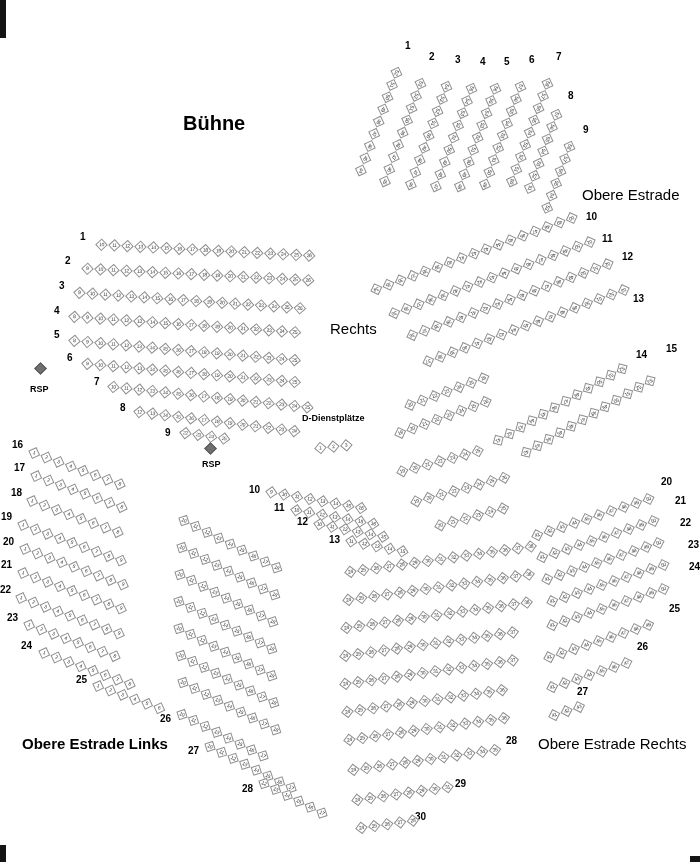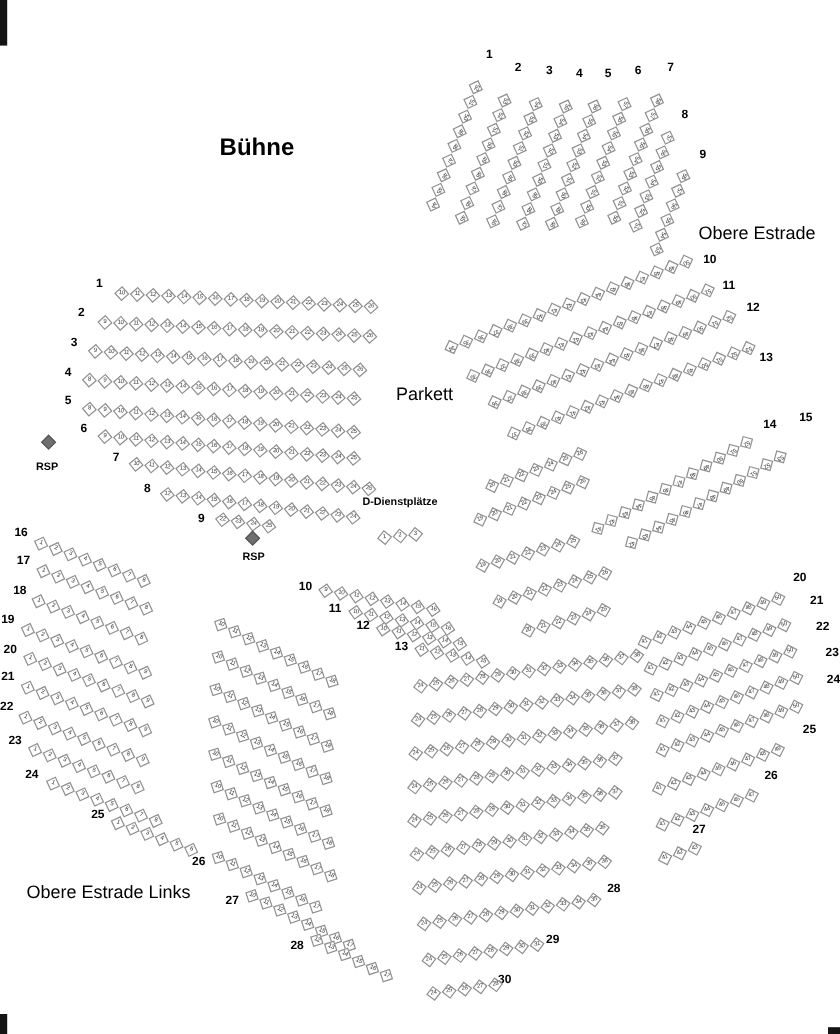--- a/index.html
+++ b/index.html
@@ -16,25 +16,26 @@
   .artifact.tl { left:0; top:0; width:6px; height:38px; }
   .artifact.bl { left:0; top:845px; width:6px; height:17px; }
   .artifact.br { left:690px; top:856px; width:10px; height:6px; }
 </style>
 </head>
 <body>
 
 <div class="canvas" id="seatmap">
   <div class="sec-label" style="left: 183px; top: 112px; font-size: 20px; font-weight: 700;">Bühne</div>
   <div class="sec-label" style="left: 582px; top: 186px; font-size: 15px; font-weight: 400;">Obere Estrade</div>
-  <div class="sec-label" style="left: 330px; top: 320px; font-size: 15px; font-weight: 400;">Parkett</div>
+  <div class="sec-label" style="left: 330px; top: 320px; font-size: 15px; font-weight: 400;">Rechts</div>
   <div class="sec-label" style="left: 302px; top: 413px; font-size: 9px; font-weight: 700;">D-Dienstplätze</div>
   <div class="sec-label" style="left: 30px; top: 384px; font-size: 9px; font-weight: 700;">RSP</div>
   <div class="sec-label" style="left: 202px; top: 459px; font-size: 9px; font-weight: 700;">RSP</div>
-  <div class="sec-label" style="left: 22px; top: 735px; font-size: 15px; font-weight: 400;">Obere Estrade Links</div>
+  <div class="sec-label" style="left: 22px; top: 735px; font-size: 15px; font-weight: 700;">Obere Estrade Links</div>
+  <div class="sec-label" style="left: 538px; top: 735px; font-size: 15px; font-weight: 400;">Obere Estrade Rechts</div>
 
   <div class="artifact tl"></div>
   <div class="artifact bl"></div>
   <div class="artifact br"></div>
 <div>
       <span class="row-label" style="left: 405px; top: 41px;">1</span>
       <div class="seat-row" style="left: 398px; top: 64px; transform: rotate(110deg);">
         <span class="seat">
           <span>52</span>
         </span>

